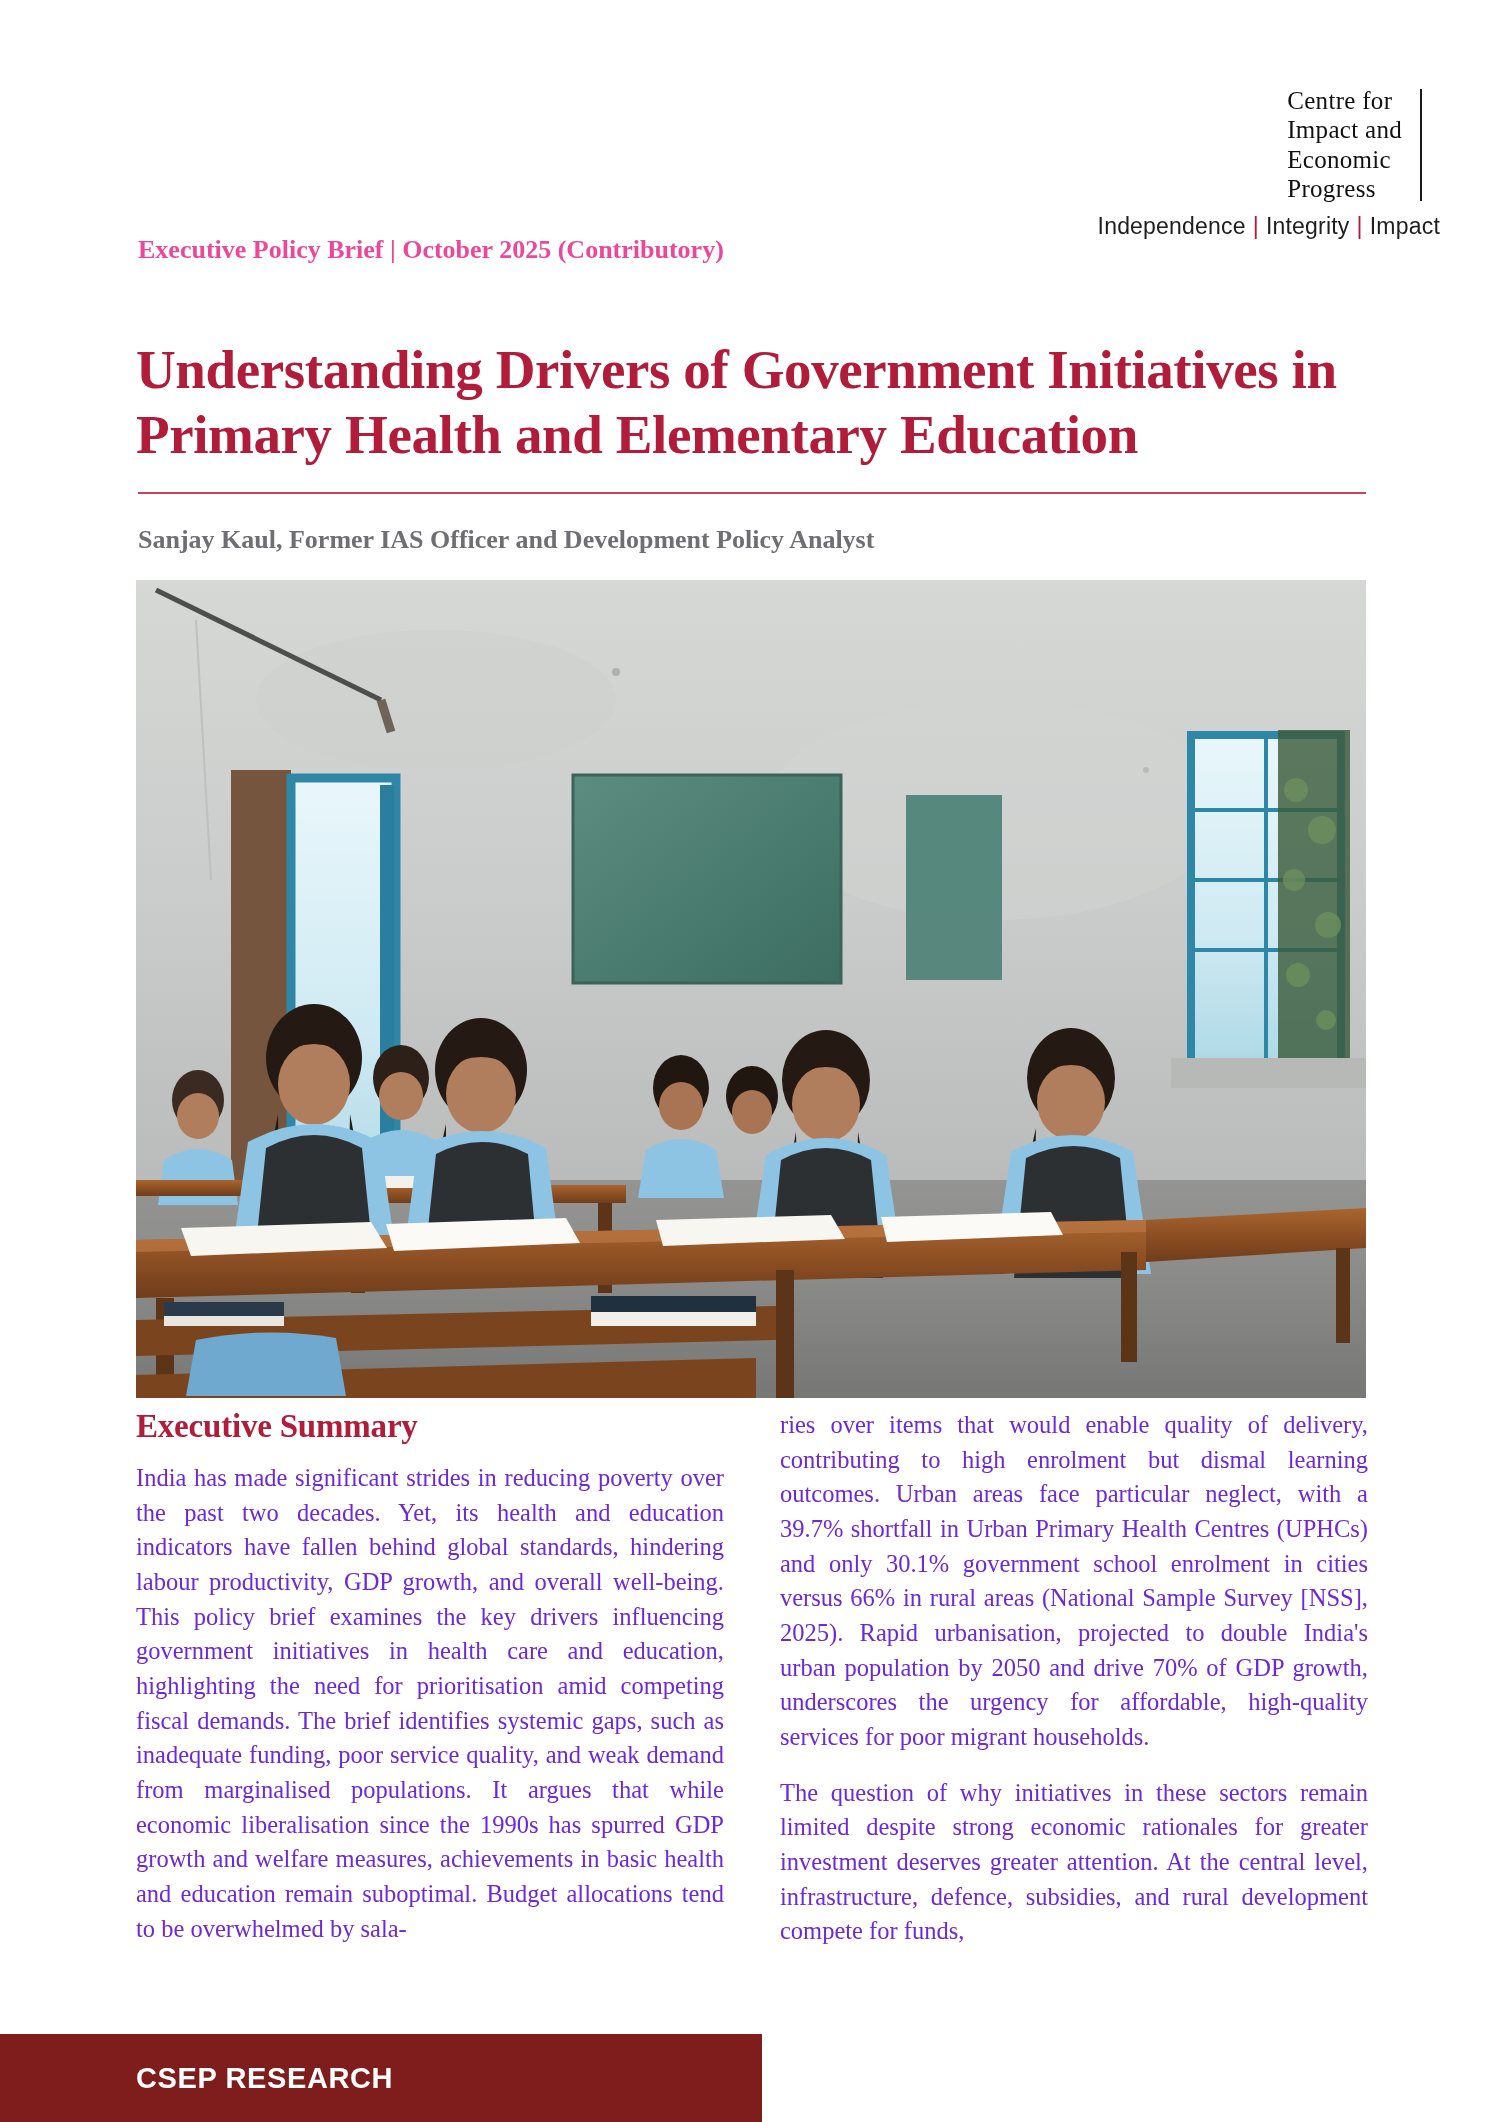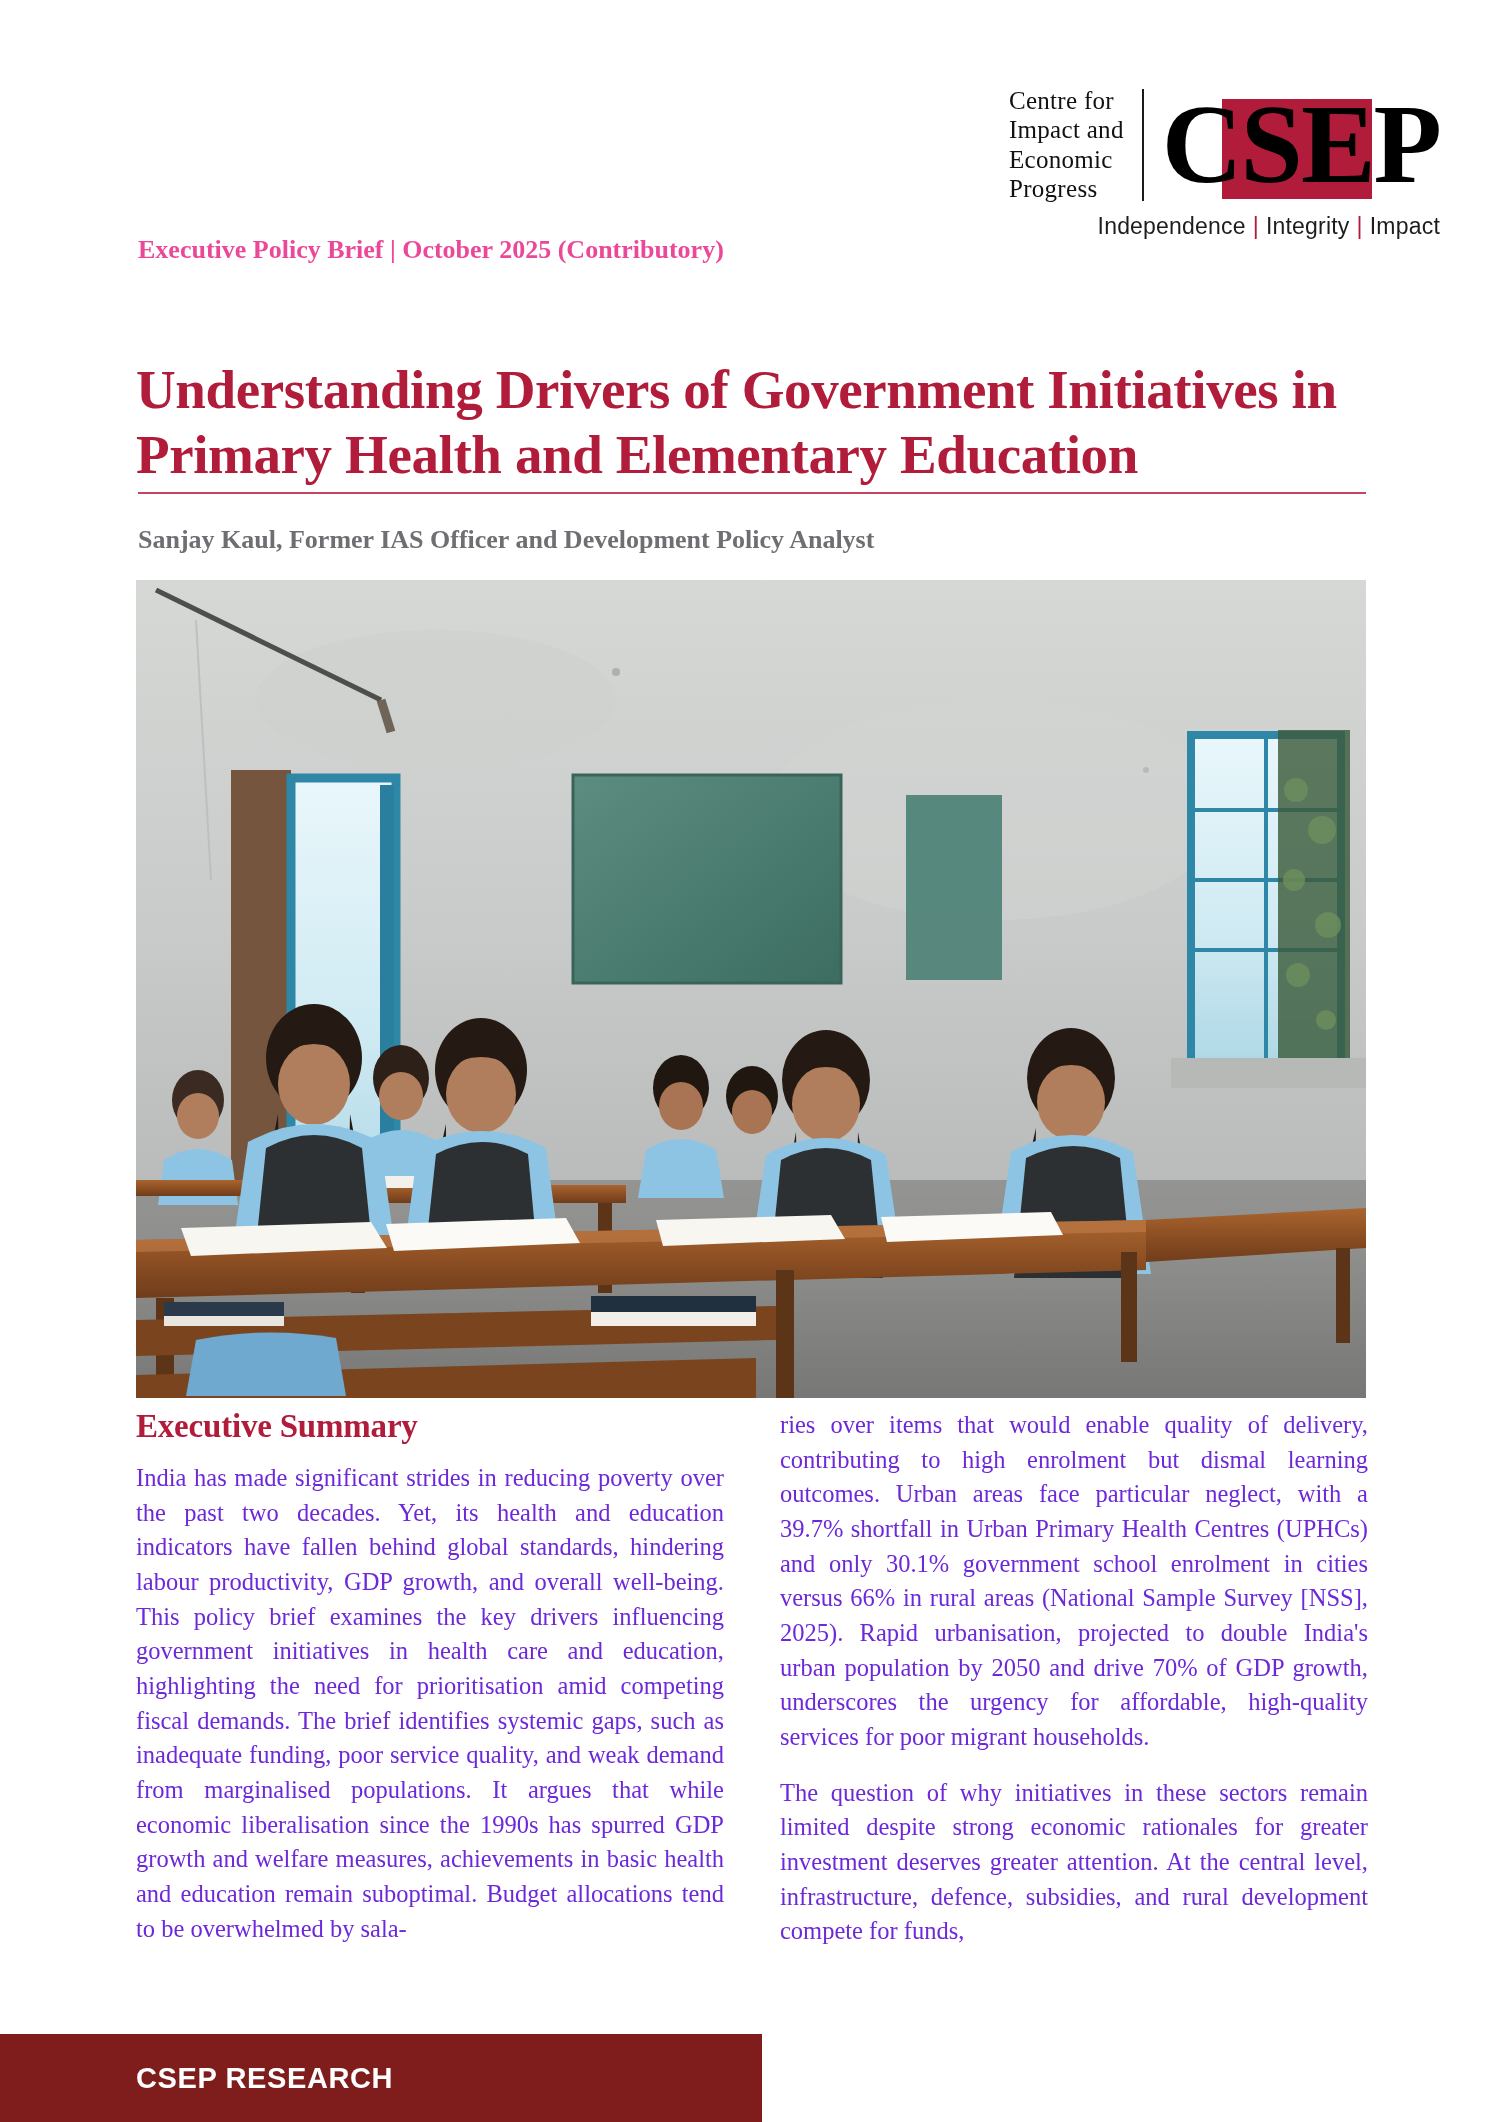--- a/index.html
+++ b/index.html
@@ -75,21 +75,21 @@
     font-family:"Liberation Serif", serif;
     font-weight:700;
     font-size:26px;
     line-height:1.42;
     color:#ec4899;
   }
 
   
   .title {
     position:absolute;
-    left:136px; top:358px;
+    left:136px; top:338px;
     width:1230px;
     font-family:"Liberation Serif", serif;
     font-weight:700;
     font-size:55px;
     line-height:1.18;
     color:#B01C39;
     letter-spacing:-0.4px;
   }
 
   
@@ -175,24 +175,20 @@
 
   <div class="logo-block">
     <div class="logo-row">
       <div class="logo-words">
         <div>Centre for</div>
         <div>Impact and</div>
         <div>Economic</div>
         <div>Progress</div>
       </div>
       <div class="logo-divider"></div>
-      <div class="logo-mark">
-        <span class="redblock"></span>
-        <span class="letters">CSEP</span>
-      </div>
     </div>
     <div class="logo-tagline">
       <span>Independence</span><span class="sep">|</span><span>Integrity</span><span class="sep">|</span><span>Impact</span>
     </div>
   </div>
 
   <div class="meta">Executive Policy Brief | October 2025 (Contributory)</div>
 
   <h1 class="title">Understanding Drivers of Government Initiatives in Primary Health and Elementary Education</h1>
 

